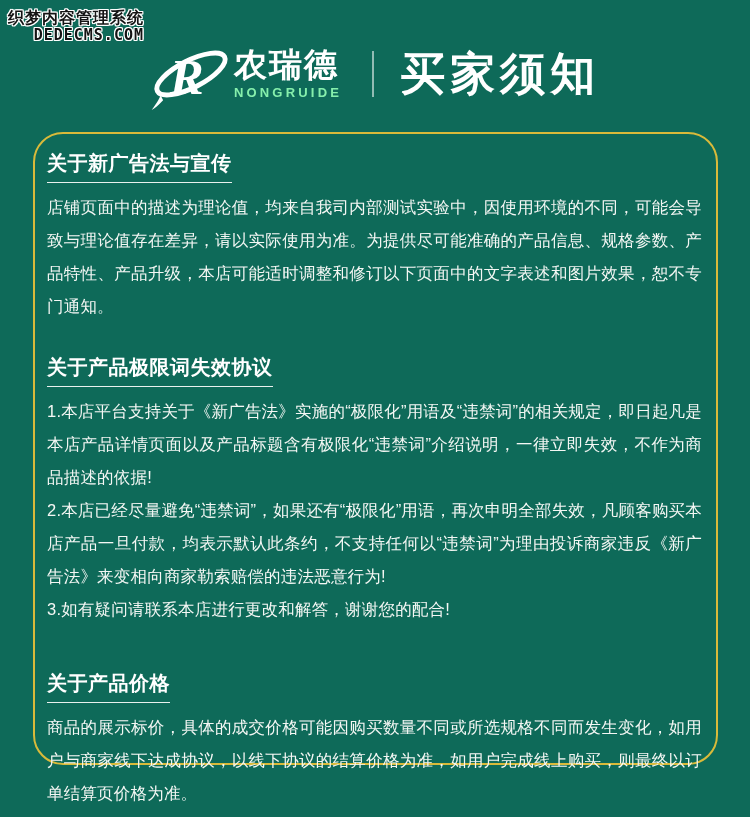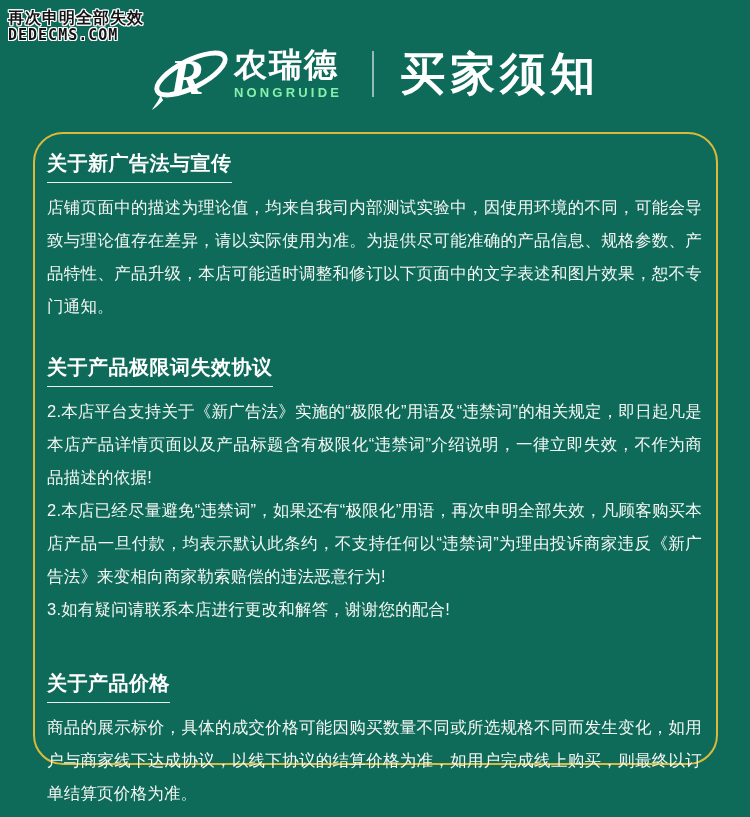--- a/index.html
+++ b/index.html
@@ -13,21 +13,21 @@
   
   .watermark {
     position: absolute; top: 9px; left: 8px;
     line-height: 1.15;
     color: #141414;
     font-weight: bold;
     text-shadow: -1px -1px 0 #fff, 1px -1px 0 #fff, -1px 1px 0 #fff, 1px 1px 0 #fff,
                  -1px 0 0 #fff, 1px 0 0 #fff, 0 -1px 0 #fff, 0 1px 0 #fff;
   }
   .watermark .wm-cn { font-size: 16px; letter-spacing: 1px; }
-  .watermark .wm-en { font-size: 15px; font-family: "DejaVu Sans Mono", monospace; letter-spacing: 1px; }
+  .watermark .wm-en { font-size: 15px; font-family: "DejaVu Sans Mono", monospace; letter-spacing: 1px; text-align: right; }
 
   
   .header {
     position: absolute; top: 34px; left: 0; width: 750px; height: 80px;
     display: flex; align-items: center; justify-content: center;
   }
   .brand { display: flex; align-items: center; }
   .brand-icon { width: 82px; height: 76px; margin-right: 2px; }
   .brand-text { display: flex; flex-direction: column; align-items: flex-start; }
   .brand-cn {
@@ -69,21 +69,21 @@
     letter-spacing: 0.2px;
     text-align: justify;
   }
   .section p + p { }
   .section-price { margin-top: 44px; }
 </style>
 </head>
 <body>
 
 <div class="watermark">
-  <div class="wm-cn">再次申明全部失效</div>
+  <div class="wm-cn">织梦内容管理系统</div>
   <div class="wm-en">DEDECMS.COM</div>
 </div>
 
 <div class="header">
   <div class="brand">
     <svg class="brand-icon" viewBox="0 0 100 92" aria-hidden="true">
       <ellipse cx="50" cy="46" rx="46" ry="16.5" fill="none" stroke="#ffffff" stroke-width="6" transform="rotate(-27 50 46)"></ellipse>
       <path d="M16 78 C 10 84, 6 88, 2 90 C 8 82, 11 77, 13 72 Z" fill="#ffffff"></path>
       <text x="24" y="70" font-size="62" font-weight="bold" font-style="italic" font-family="Liberation Serif, DejaVu Serif, serif" fill="#ffffff">R</text>
     </svg>
@@ -98,21 +98,21 @@
 
 <div class="panel">
 
   <div class="section">
     <div class="section-title">关于新广告法与宣传</div>
     <p>店铺页面中的描述为理论值，均来自我司内部测试实验中，因使用环境的不同，可能会导致与理论值存在差异，请以实际使用为准。为提供尽可能准确的产品信息、规格参数、产品特性、产品升级，本店可能适时调整和修订以下页面中的文字表述和图片效果，恕不专门通知。</p>
   </div>
 
   <div class="section">
     <div class="section-title">关于产品极限词失效协议</div>
-    <p>2.本店平台支持关于《新广告法》实施的“极限化”用语及“违禁词”的相关规定，即日起凡是本店产品详情页面以及产品标题含有极限化“违禁词”介绍说明，一律立即失效，不作为商品描述的依据!</p>
+    <p>1.本店平台支持关于《新广告法》实施的“极限化”用语及“违禁词”的相关规定，即日起凡是本店产品详情页面以及产品标题含有极限化“违禁词”介绍说明，一律立即失效，不作为商品描述的依据!</p>
     <p>2.本店已经尽量避免“违禁词”，如果还有“极限化”用语，再次申明全部失效，凡顾客购买本店产品一旦付款，均表示默认此条约，不支持任何以“违禁词”为理由投诉商家违反《新广告法》来变相向商家勒索赔偿的违法恶意行为!</p>
     <p>3.如有疑问请联系本店进行更改和解答，谢谢您的配合!</p>
   </div>
 
   <div class="section section-price">
     <div class="section-title">关于产品价格</div>
     <p>商品的展示标价，具体的成交价格可能因购买数量不同或所选规格不同而发生变化，如用户与商家线下达成协议，以线下协议的结算价格为准，如用户完成线上购买，则最终以订单结算页价格为准。</p>
   </div>
 
 </div>

